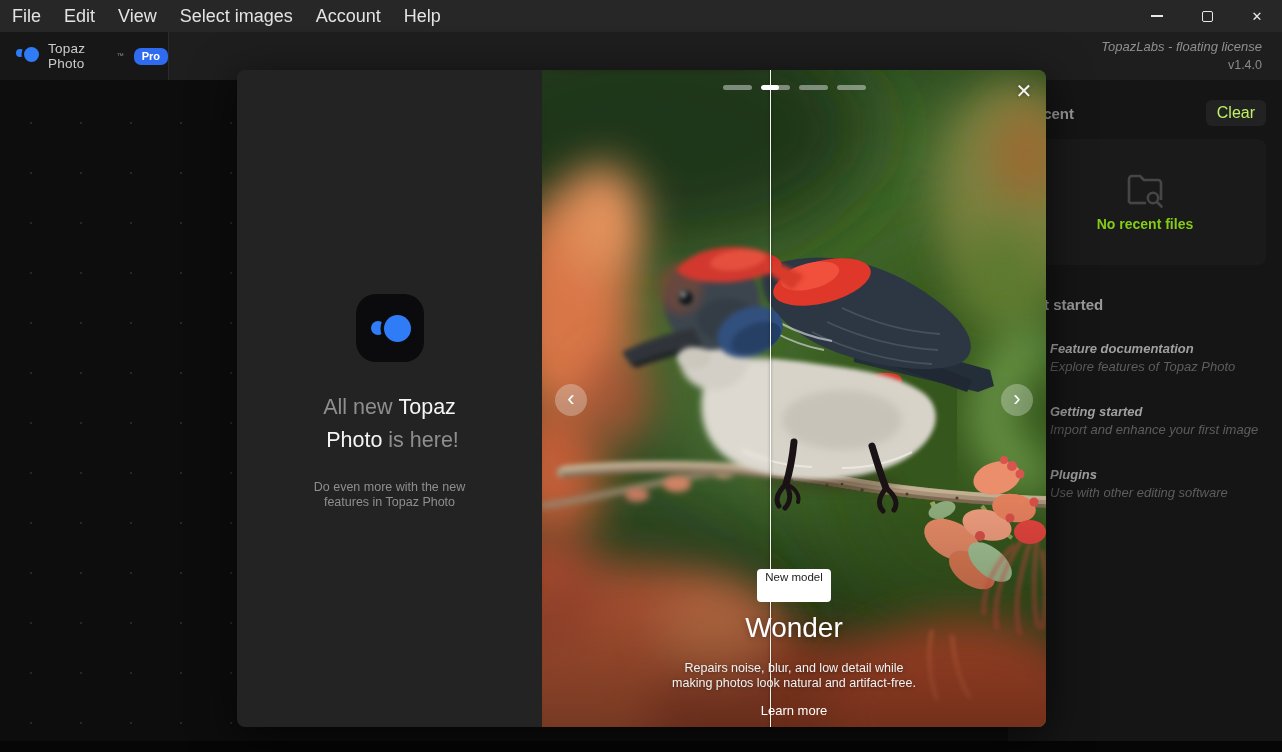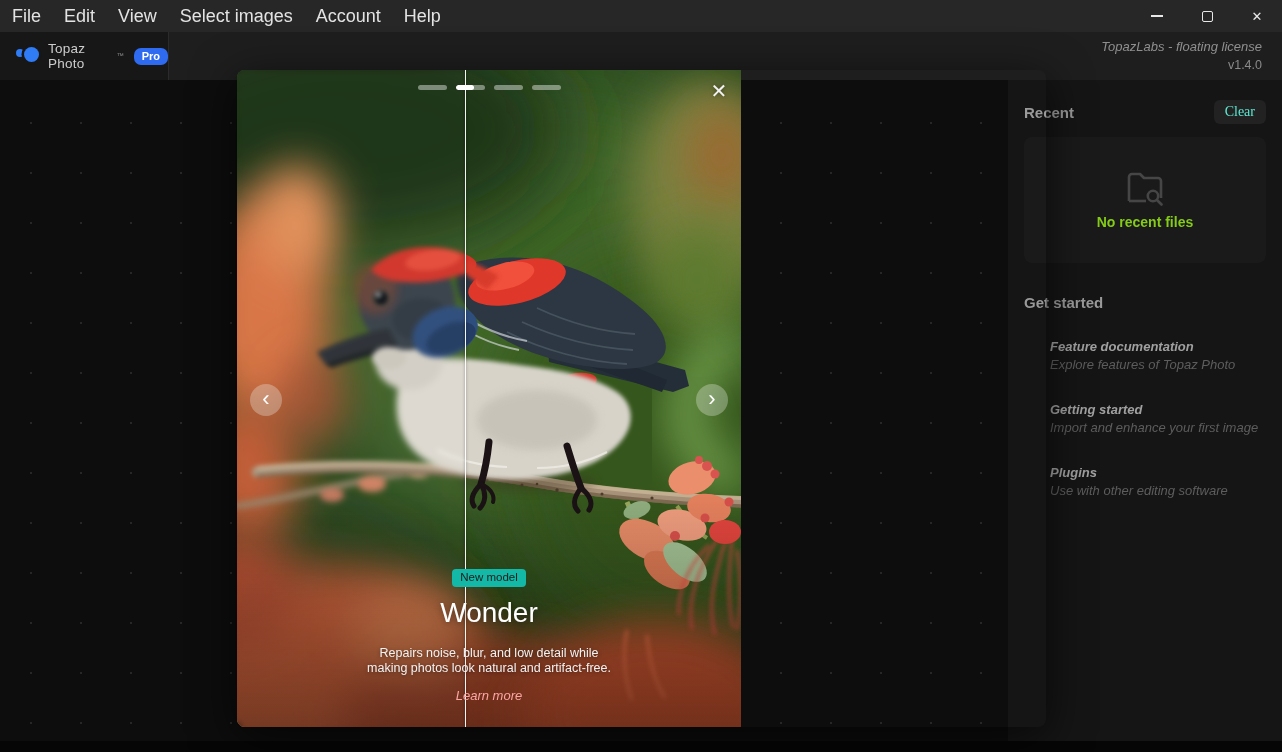--- a/index.html
+++ b/index.html
@@ -39,21 +39,21 @@
   .canvas { position:absolute; inset:0; background:#0d0d0d; border-radius:0 0 10px 10px;
     background-image:radial-gradient(#272727 1.2px, rgba(0,0,0,0) 1.4px);
     background-size:50px 50px; background-position:6px 18px; }
   .statusbar { position:absolute; left:0; right:0; bottom:0; height:11px; background:#060606; }
 
   
   .sidebar { position:absolute; top:0; right:0; bottom:0; width:274px; background:#151515;
     padding:20px 16px 0 16px; }
   .recent-row { display:flex; align-items:center; justify-content:space-between; }
   .panel-title { color:#9a9a9a; font-size:15px; font-weight:700; }
-  .clear-btn { background:#222222; color:#5eead4; font-size:14px; padding:4px 11px; border-radius:6px; border:none;font-family:Liberation Serif, serif; }
+  .clear-btn { background:#222222; color:#bef264; font-size:16px; padding:4px 11px; border-radius:6px; border:none; }
   .recent-card { margin-top:13px; height:126px; background:#1a1a1a; border-radius:8px;
     display:flex; flex-direction:column; align-items:center; justify-content:center; }
   .empty-text { margin-top:8px; color:#84cc16; font-size:14px; font-weight:600;text-align:center; }
   .get-started-title { margin-top:31px; }
   .gs-list { margin-top:27px;font-style:italic; }
   .gs-item { margin-left:26px; margin-bottom:28px; cursor:pointer; }
   .gs-item-title { color:#a0a0a0; font-size:13px; font-weight:700; line-height:17px; }
   .gs-item-sub { color:#5d5d5d; font-size:13px; line-height:17px; margin-top:1px; }
 
   
@@ -90,27 +90,27 @@
     color:#f2f2f2; font-size:20px; font-weight:300; display:flex; align-items:center; justify-content:center;
     background:none; border:none; cursor:pointer; text-shadow:0 0 4px rgba(0,0,0,.4); }
 
   .nav-arrow { position:absolute; top:314px; width:32px; height:32px; border-radius:50%; border:none;
     background:rgba(235,240,232,.32); color:#fff; font-size:22px; line-height:28px; cursor:pointer; z-index:6;
     display:flex; align-items:center; justify-content:center; padding-bottom:3px; }
   .nav-left { left:13px; }
   .nav-right { right:13px; }
 
   .slide-info { position:absolute; left:0; right:0; top:497px; text-align:center; z-index:5; }
-  .new-badge { display:inline-block; background:#14b8a6; color:#1d1d1d; font-size:11.5px; font-weight:500;
-    padding:2px 8px 4px; border-radius:4px; }
+  .new-badge { display:inline-block; background:#ffffff; color:#1d1d1d; font-size:11.5px; font-weight:500;
+    padding:2px 8px 19px; border-radius:4px; }
   .slide-title { margin-top:9px; color:#fff; font-size:28px; font-weight:400; line-height:34px;
     text-shadow:0 1px 6px rgba(0,0,0,.35); }
   .slide-desc { margin-top:16px; color:#f2f2f2; font-size:12.5px; line-height:14.5px;
     text-shadow:0 1px 4px rgba(0,0,0,.45); }
-  .learn-more { display:inline-block; margin-top:13px; color:#fca5a5; font-size:13px; text-decoration:none;font-style:italic; }
+  .learn-more { display:inline-block; margin-top:13px; color:#ffffff; font-size:13px; text-decoration:none; }
 </style>
 </head>
 <body>
 
 <div class="window">
 
   <div class="titlebar">
     <div class="menubar">
       <span class="menu-item">File</span>
       <span class="menu-item">Edit</span>
@@ -181,20 +181,38 @@
           <div class="gs-item-sub">Use with other editing software</div>
         </div>
       </div>
     </div>
   </div>
 
   <div class="statusbar"></div>
 
   <div class="modal">
 
+    <div class="modal-left">
+      <div class="app-icon">
+        <span class="ring"></span>
+        <span class="dot"></span>
+      </div>
+      <div class="intro-title">
+        <div>
+          <span class="t-muted sp-r">All new</span><span class="t-bright">Topaz</span>
+        </div>
+        <div>
+          <span class="t-bright sp-l">Photo</span> <span class="t-muted">is here!</span>
+        </div>
+      </div>
+      <div class="intro-sub">
+        <div>Do even more with the new</div>
+        <div>features in Topaz Photo</div>
+      </div>
+    </div>
 
     <div class="carousel">
 
       <svg class="photo-svg" viewBox="0 0 504 657">
         <defs>
           <filter id="b40" x="-60%" y="-60%" width="220%" height="220%">
               <feGaussianBlur stdDeviation="40"></feGaussianBlur>
             </filter>
           <filter id="b22" x="-60%" y="-60%" width="220%" height="220%">
               <feGaussianBlur stdDeviation="22"></feGaussianBlur>

